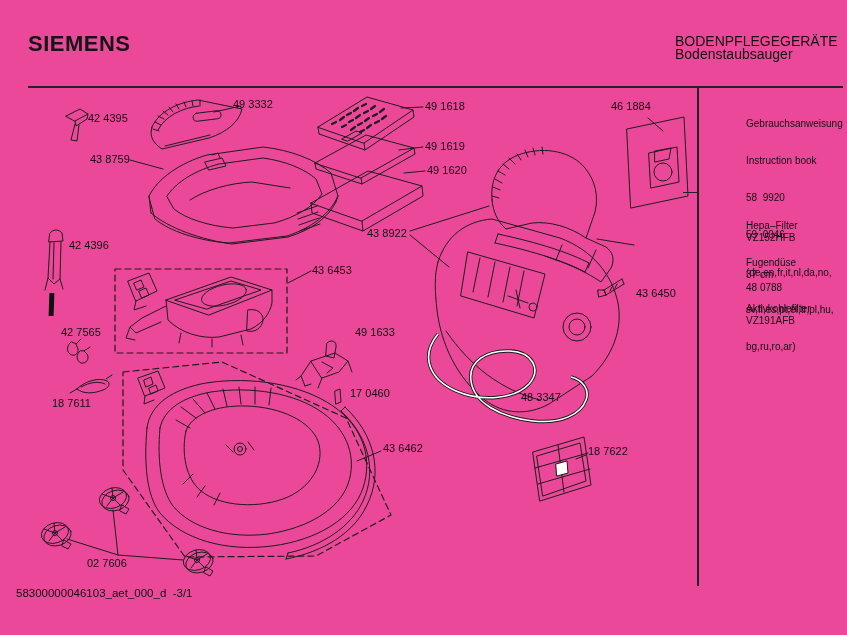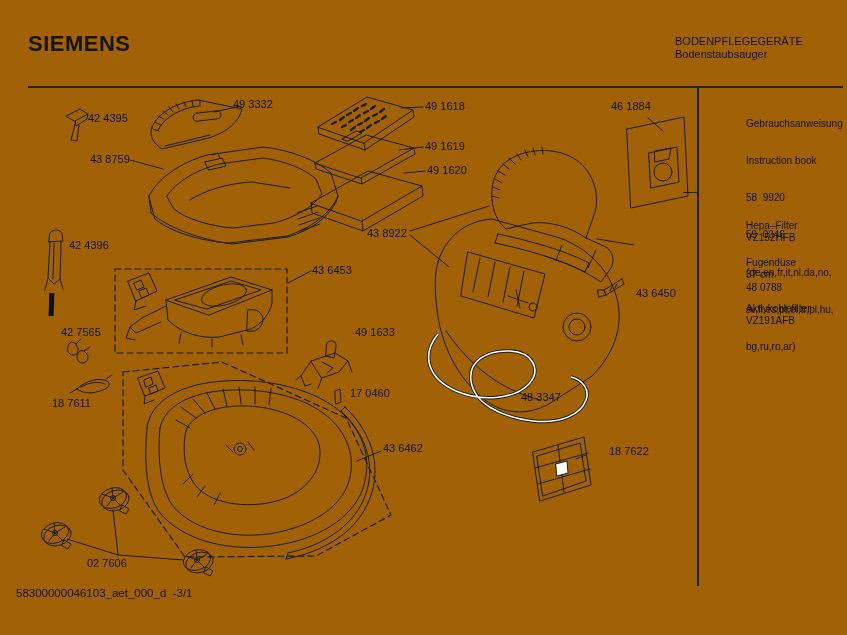--- a/index.html
+++ b/index.html
@@ -1,22 +1,22 @@
 <!DOCTYPE html>
 <html><head>
 <meta charset="utf-8">
 <style>
   html,body{margin:0;padding:0;background:#fff;}
-  .page{position:relative;width:847px;height:635px;background:#a16207;overflow:hidden;
+  .page{position:relative;width:847px;height:635px;background:#ec4899;overflow:hidden;
         font-family:"Liberation Sans",sans-serif;color:#111;}
   .abs{position:absolute;}
   .pre{white-space:pre;}
   .brand{font-size:22px;font-weight:bold;letter-spacing:.5px;color:#151515;}
   .hmodel{font-size:11.5px;}
-  .hcat{font-size:11px;line-height:12.5px;}
+  .hcat{font-size:14px;line-height:12.5px;}
   .rule-h{position:absolute;background:#222;height:1.6px;}
   .rule-v{position:absolute;background:#222;width:1.6px;}
   .tick{position:absolute;background:#222;height:1.4px;}
   .sideblock{position:absolute;font-size:10px;line-height:12.4px;margin-left:42px;}
   .plabel{position:absolute;font-size:11px;white-space:pre;color:#111;}
   .footer{position:absolute;font-size:11.5px;white-space:pre;}
   svg.art{position:absolute;left:0;top:0;}
   svg.art *{vector-effect:non-scaling-stroke;}
   .ln{stroke:#1c1c1c;stroke-width:1;fill:none;stroke-linecap:round;stroke-linejoin:round;}
   .lnf{stroke:#1c1c1c;stroke-width:1;fill:#fff;stroke-linejoin:round;}
@@ -259,18 +259,18 @@
   <div class="plabel" style="left:611px;top:100px;">46 1884</div>
   <div class="plabel" style="left:636px;top:239px;margin-top:48px;">43 6450</div>
   <div class="plabel" style="left:69px;top:239px;">42 4396</div>
   <div class="plabel" style="left:312px;top:264px;">43 6453</div>
   <div class="plabel" style="left:61px;top:326px;">42 7565</div>
   <div class="plabel" style="left:355px;top:326px;">49 1633</div>
   <div class="plabel" style="left:350px;top:387px;">17 0460</div>
   <div class="plabel" style="left:52px;top:397px;">18 7611</div>
   <div class="plabel" style="left:521px;top:391px;">48 3347</div>
   <div class="plabel" style="left:383px;top:442px;">43 6462</div>
-  <div class="plabel" style="left:588px;top:445px;padding-left:21px;">18 7622</div>
+  <div class="plabel" style="left:588px;top:445px;">18 7622</div>
   <div class="plabel" style="left:87px;top:557px;">02 7606</div>
 
   <div class="footer" style="left:16px;top:587px;">58300000046103_aet_000_d  -3/1</div>
 
 </div>
 
 </body></html>

